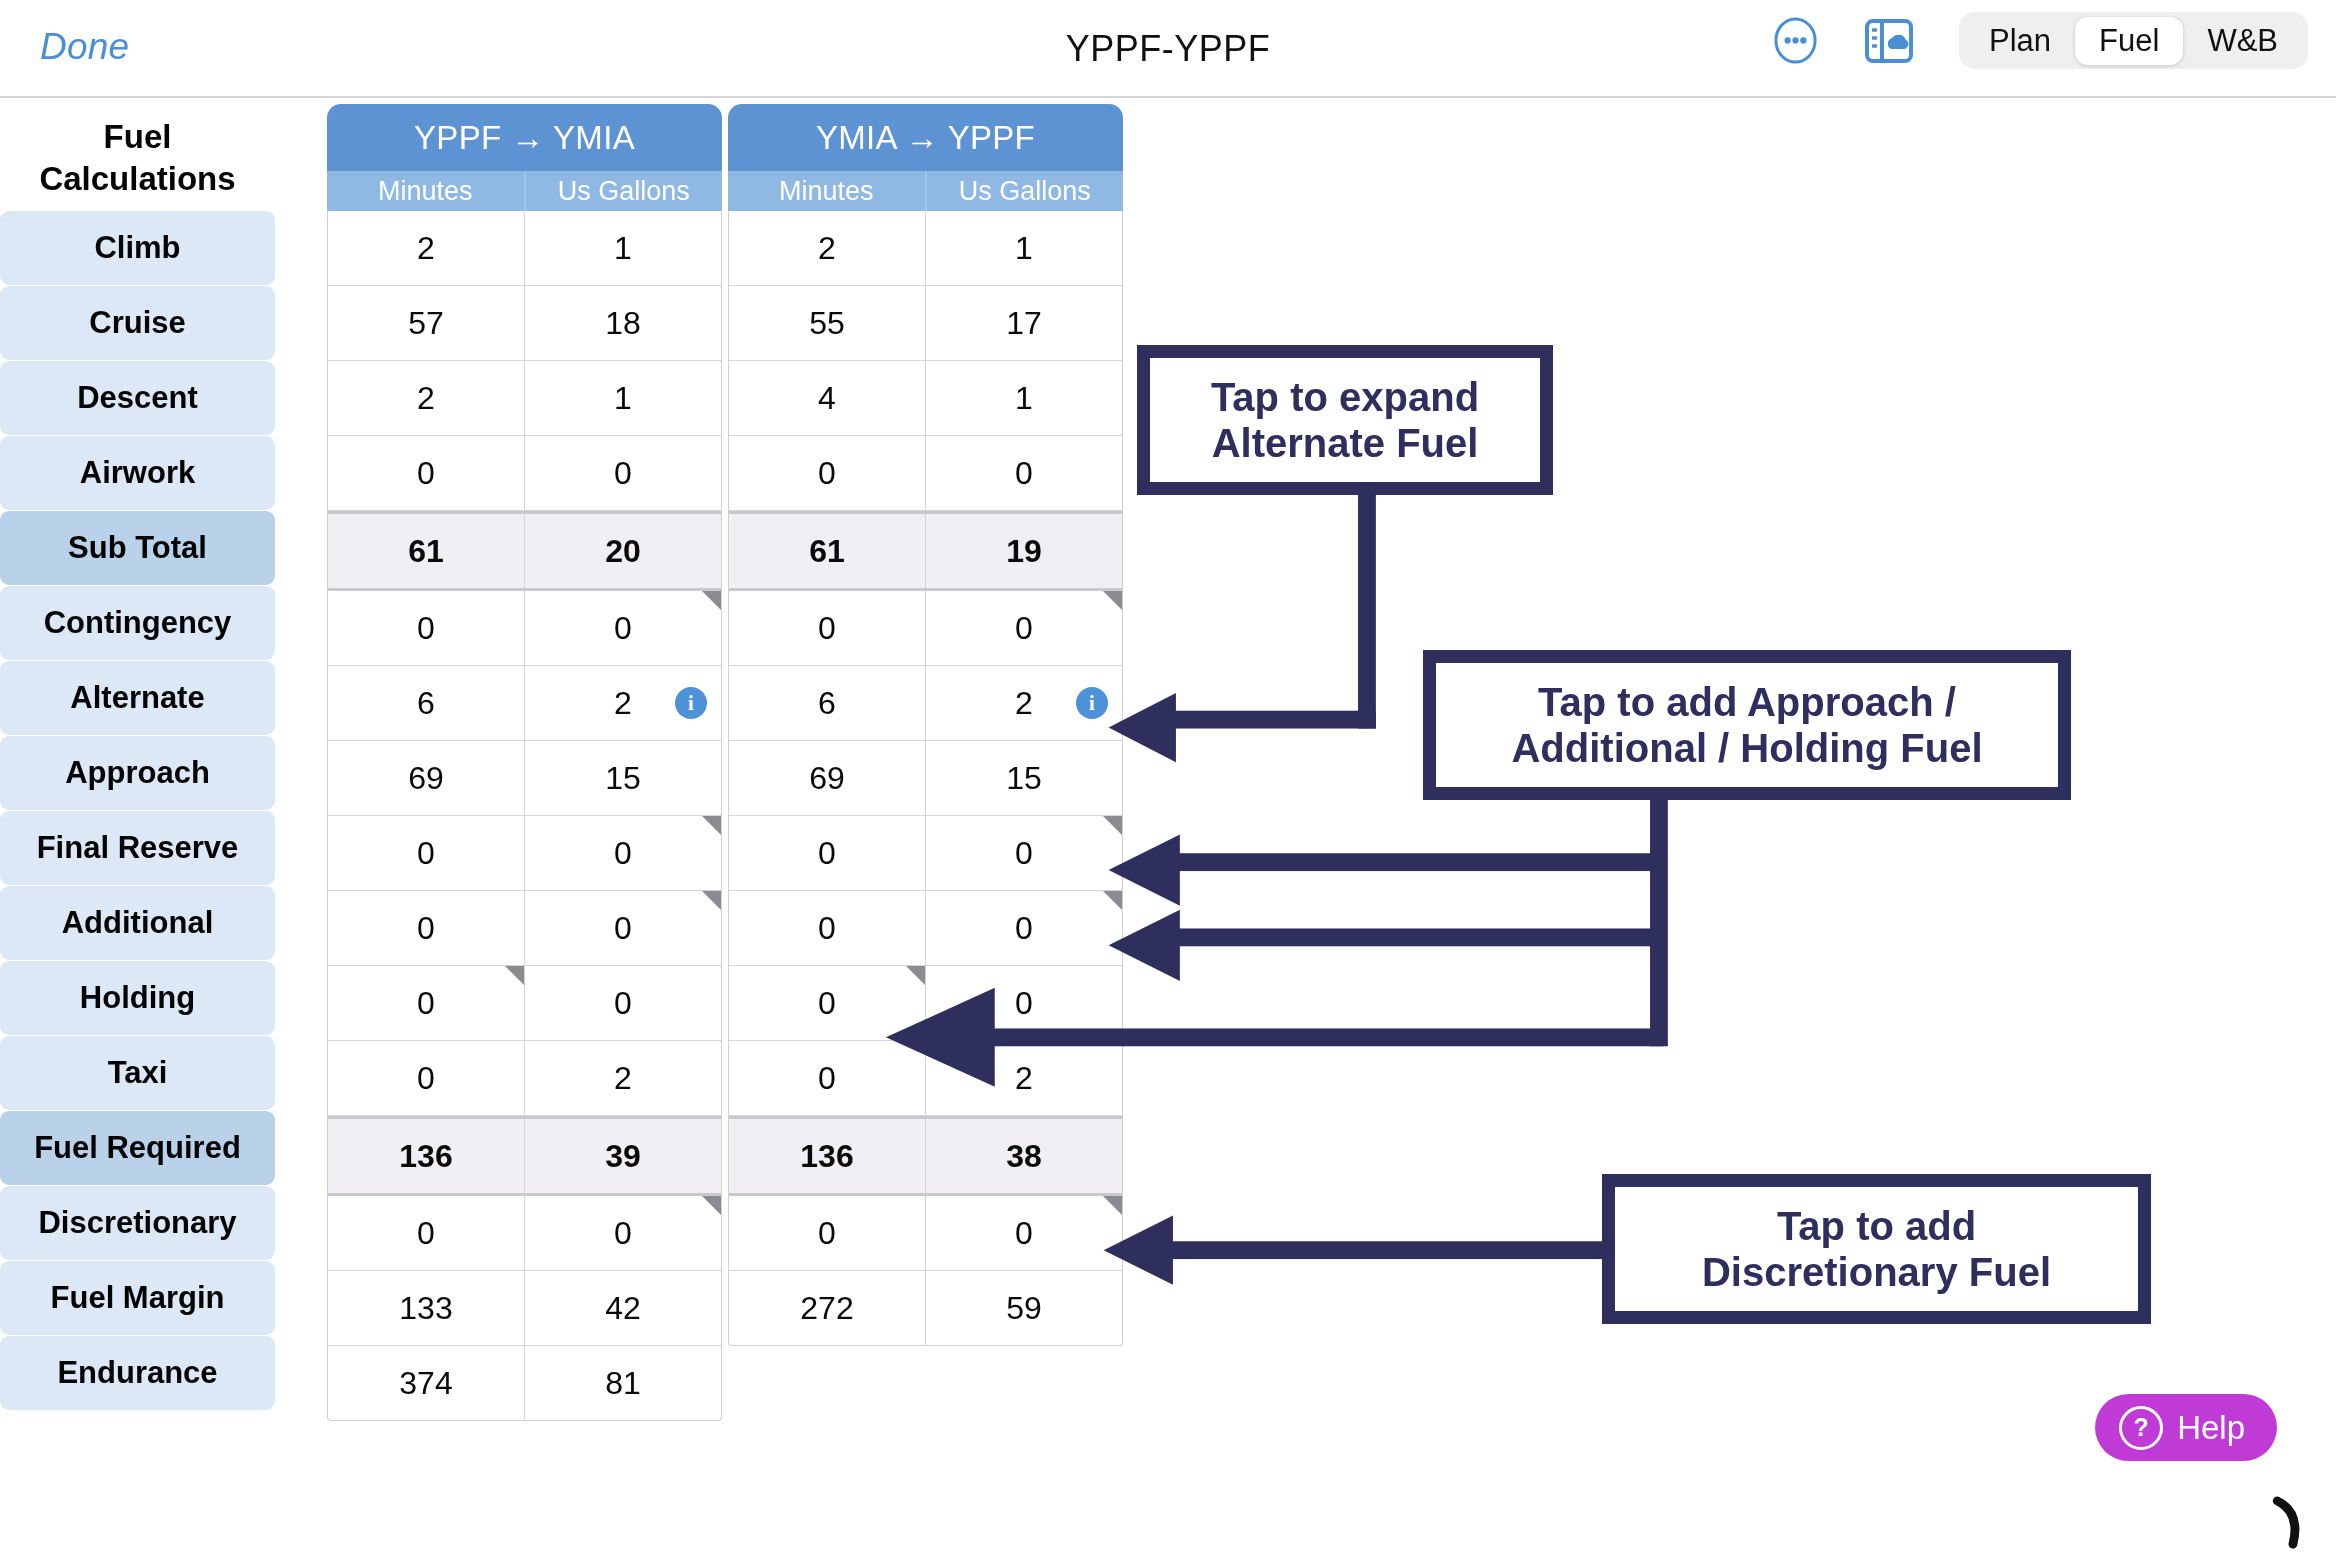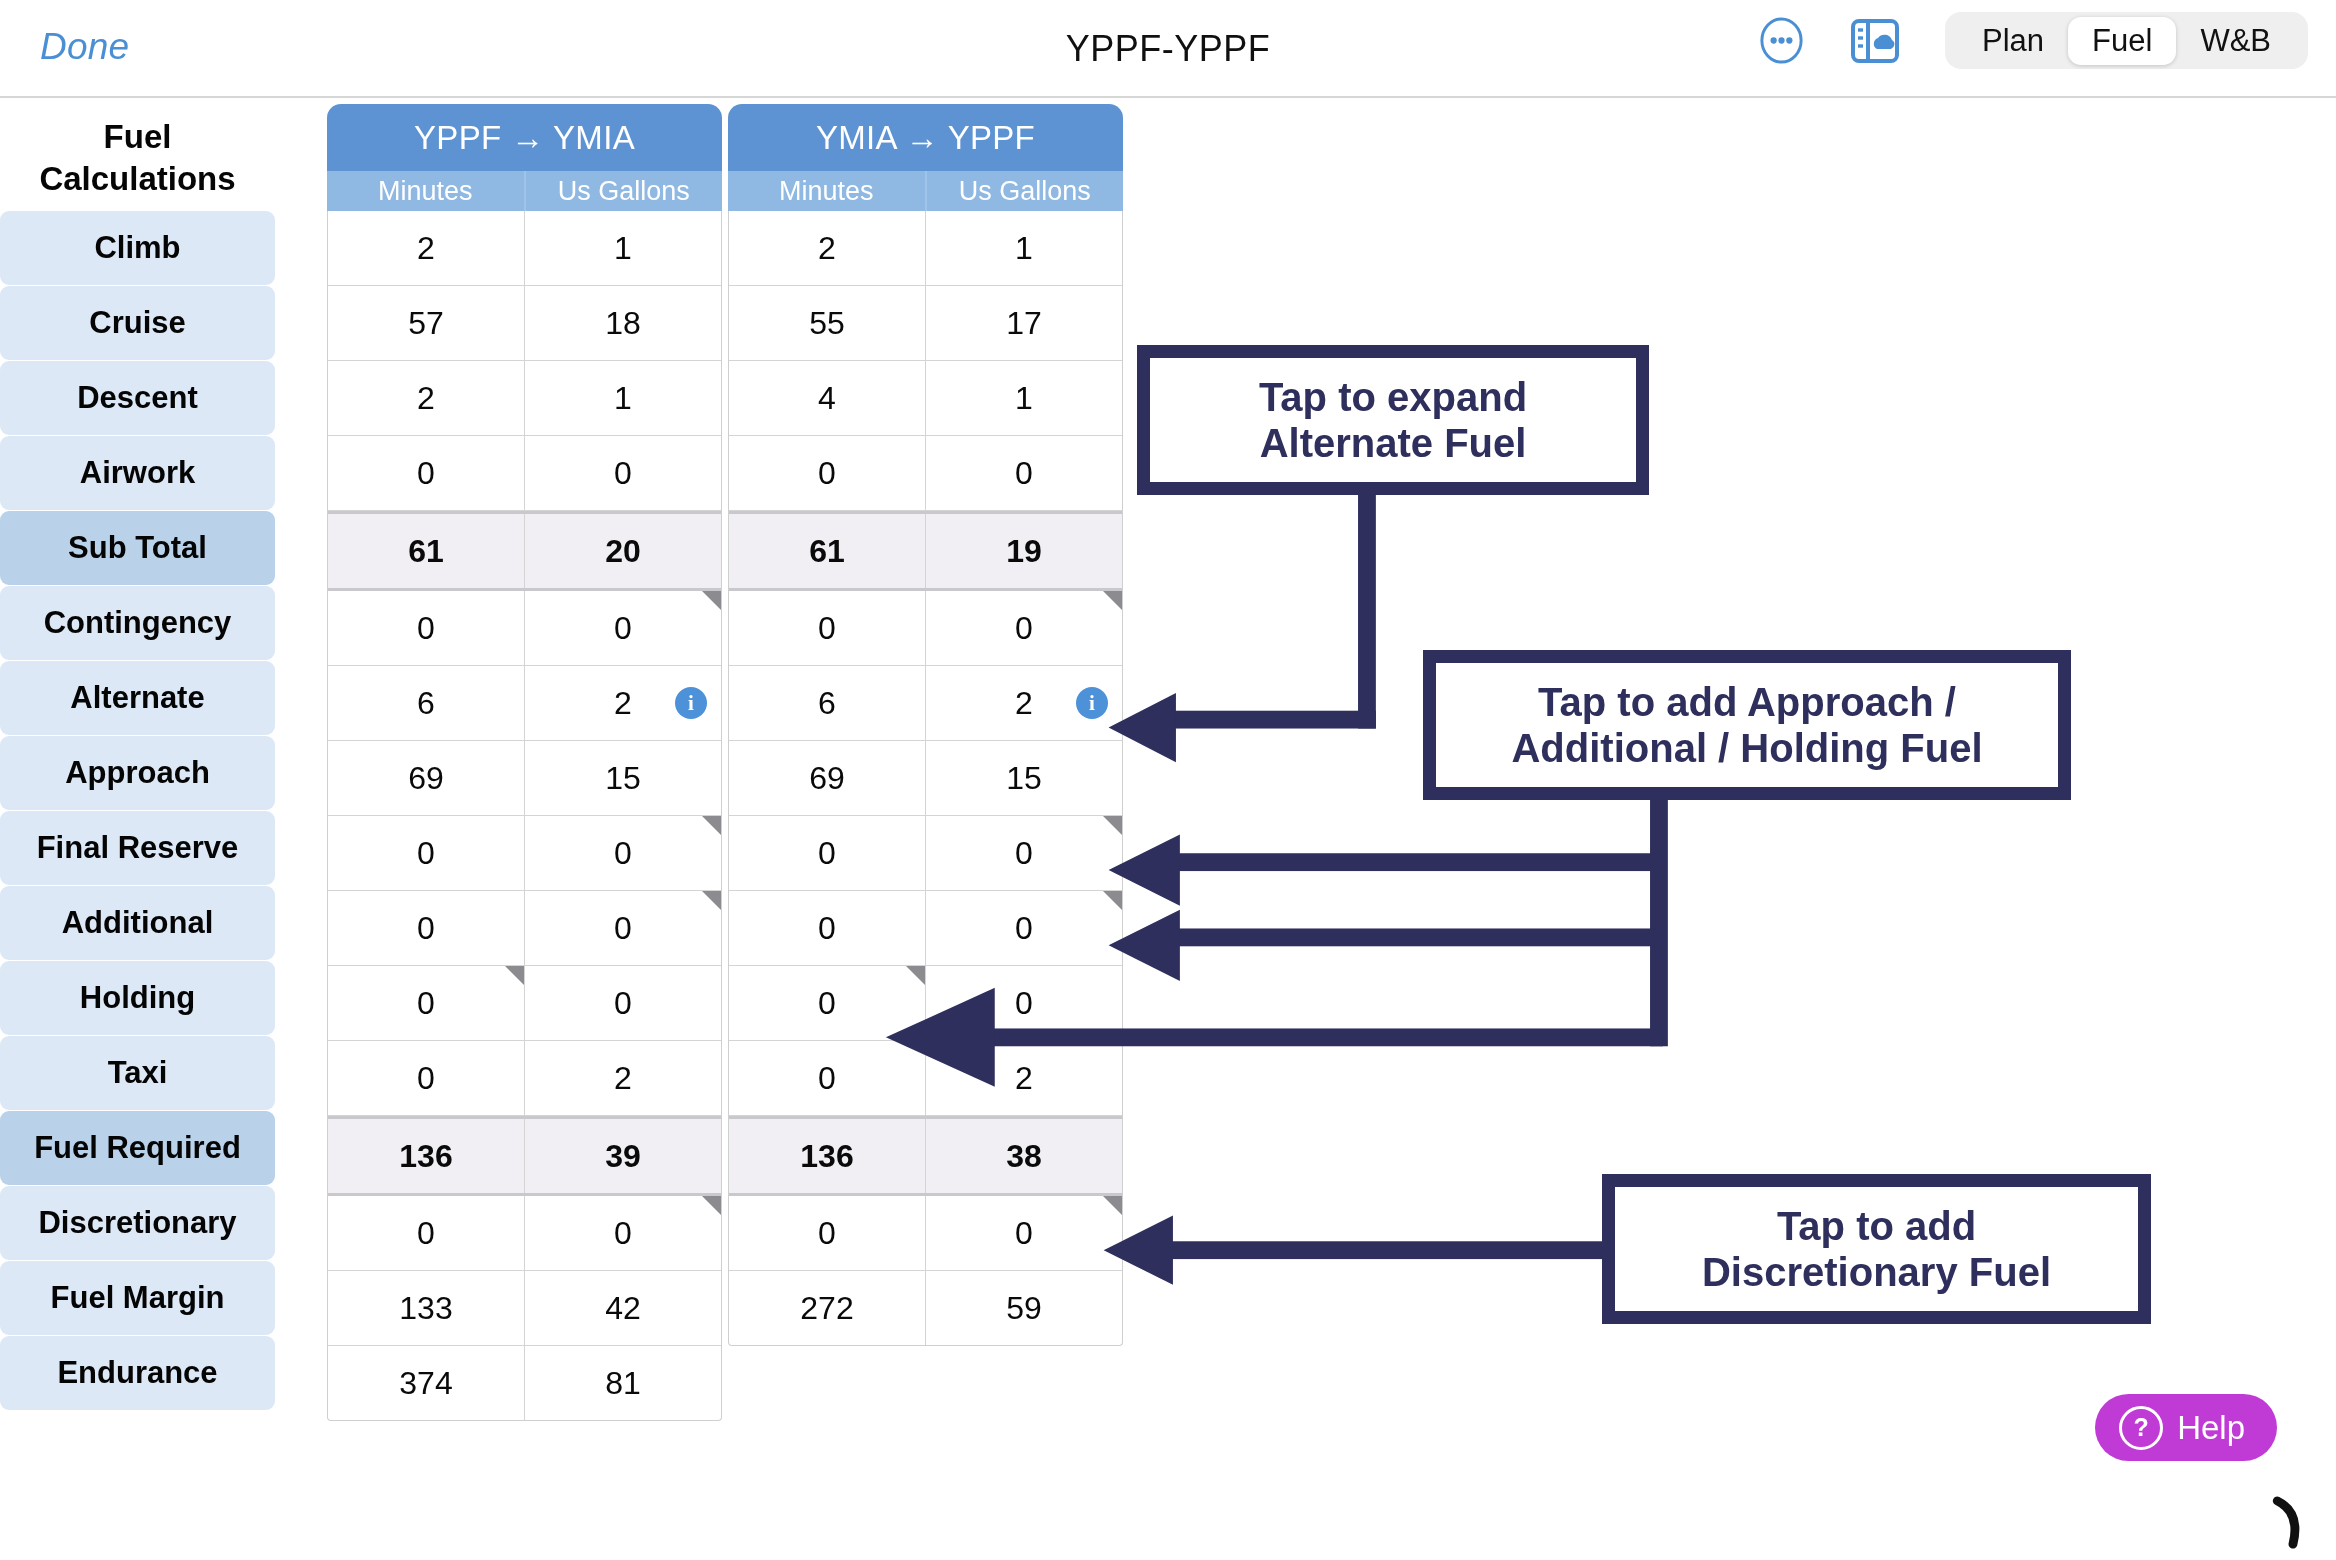--- a/index.html
+++ b/index.html
@@ -56,21 +56,21 @@
   .icon-btn {
     width: 57px; height: 57px;
     display: flex; align-items: center; justify-content: center;
     cursor: pointer;
   }
   .seg {
     display: flex;
     align-items: center;
     background: #efeff0;
     border-radius: 16px;
-    padding: 13px;
+    padding: 6px;
     height: 57px;
     box-sizing: border-box;
     margin-left: 6px;
   }
   .seg-item {
     font-size: 31px;
     color: #111;
     padding: 0 24px;
     height: 48px;
     line-height: 48px;
@@ -612,21 +612,21 @@
     <polygon points="1120,955 1192,919 1192,991"></polygon>
 
     <rect x="1000" y="1039" width="680" height="18"></rect>
     <polygon points="895,1048 1005,998 1005,1098"></polygon>
 
     <rect x="1180" y="1254" width="440" height="18"></rect>
     <polygon points="1115,1263 1185,1228 1185,1298"></polygon>
   </g>
 </svg>
 
-<div class="cbox" style="left:1137px; top:345px; width:512px; height:150px;">
+<div class="cbox" style="left:1137px; top:345px; width:416px; height:150px;">
   <span>Tap to expand</span>
   <span>Alternate Fuel</span>
 </div>
 
 <div class="cbox" style="left:1423px; top:650px; width:648px; height:150px;">
   <span>Tap to add Approach /</span>
   <span>Additional / Holding Fuel</span>
 </div>
 
 <div class="cbox" style="left:1602px; top:1174px; width:549px; height:150px;">

